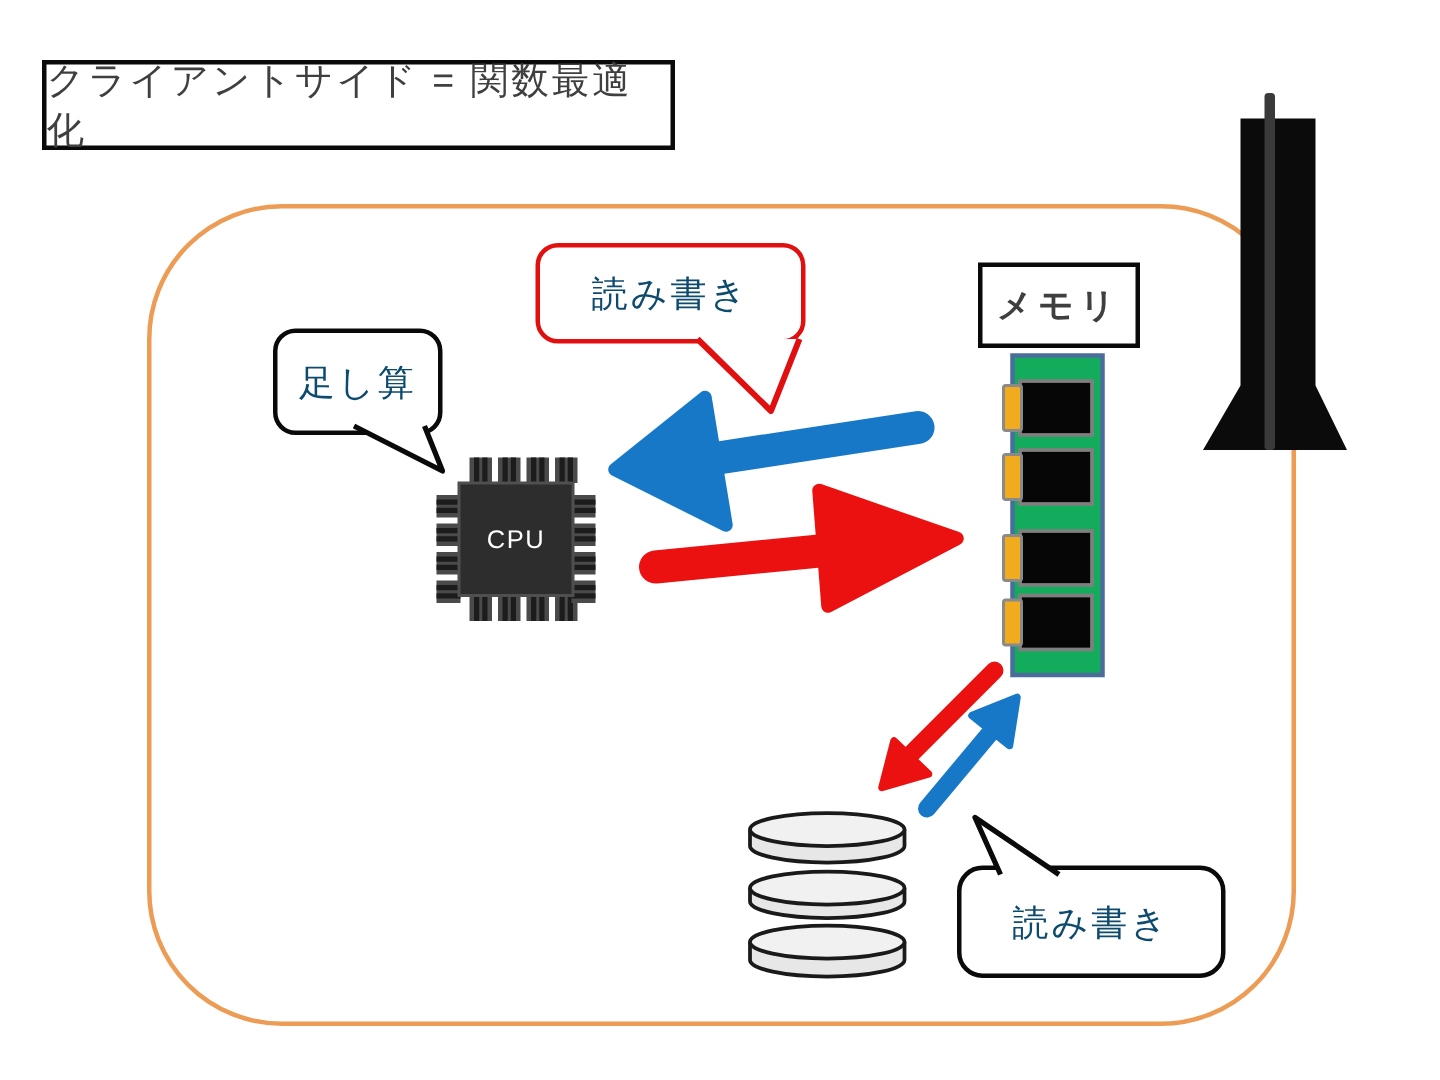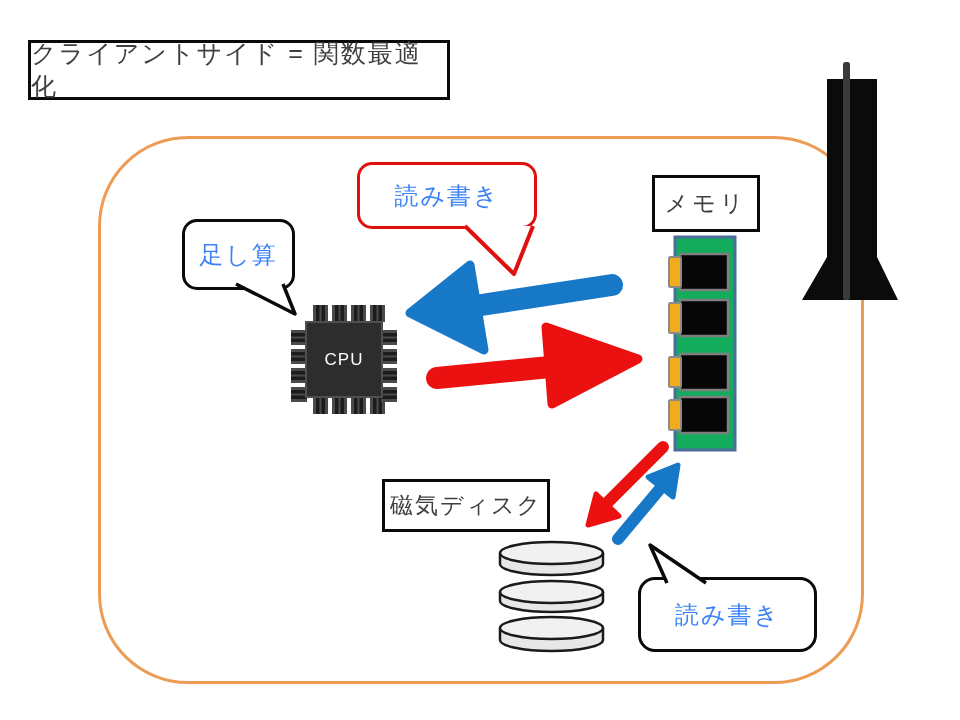--- a/index.html
+++ b/index.html
@@ -9,26 +9,26 @@
   
   .frame{left:98px;top:114px;width:766px;height:548px;border:3px solid #ED9C55;
          border-radius:90px;z-index:0;}
   svg.gfx{position:absolute;left:0;top:0;z-index:1;}
   svg.tails{position:absolute;left:0;top:0;z-index:3;pointer-events:none;}
   
   .lbl{background:#fff;border:3px solid #0A0A0A;display:flex;align-items:center;
        justify-content:center;color:#3F3F3F;z-index:2;}
   .title-box{left:28px;top:18px;width:422px;height:60px;font-size:25px;letter-spacing:2px;}
   .memory-label{left:652px;top:153px;width:108px;height:57px;font-size:23px;
-                letter-spacing:4px;border-width:3.5px;}
+                letter-spacing:4px;border-width:3.5px;font-weight:bold;}
   .disk-label{left:382px;top:457px;width:168px;height:53px;font-size:23px;
               letter-spacing:2px;border-width:3.5px;}
   
   .bubble{background:#fff;border:3.5px solid #0A0A0A;border-radius:15px;display:flex;
-          align-items:center;justify-content:center;color:#3b82f6;z-index:2;}
+          align-items:center;justify-content:center;color:#0c4a6e;z-index:2;}
   .bubble-addition{left:182px;top:197px;width:113px;height:71px;font-size:24px;letter-spacing:2px;}
   .bubble-rw-top{left:357px;top:140px;width:180px;height:67px;border-color:#E01010;
                  font-size:24px;letter-spacing:2px;}
   .bubble-rw-bottom{left:638px;top:555px;width:179px;height:75px;font-size:24px;
                     letter-spacing:2px;border-radius:17px;}
   
   .cpu-label{left:306px;top:300px;width:76px;height:75px;display:flex;align-items:center;
              justify-content:center;color:#ffffff;font-size:17px;letter-spacing:1px;z-index:2;}
 </style>
 </head>
@@ -121,23 +121,20 @@
   </svg>
 
   <div class="abs lbl title-box">
     <span>クライアントサイド = 関数最適化</span>
   </div>
 
   <div class="abs lbl memory-label">
     <span>メモリ</span>
   </div>
 
-  <div class="abs lbl disk-label">
-    <span>磁気ディスク</span>
-  </div>
 
   <div class="abs cpu-label">
     <span>CPU</span>
   </div>
 
   <div class="abs bubble bubble-addition">
     <span>足し算</span>
   </div>
 
   <div class="abs bubble bubble-rw-top">

